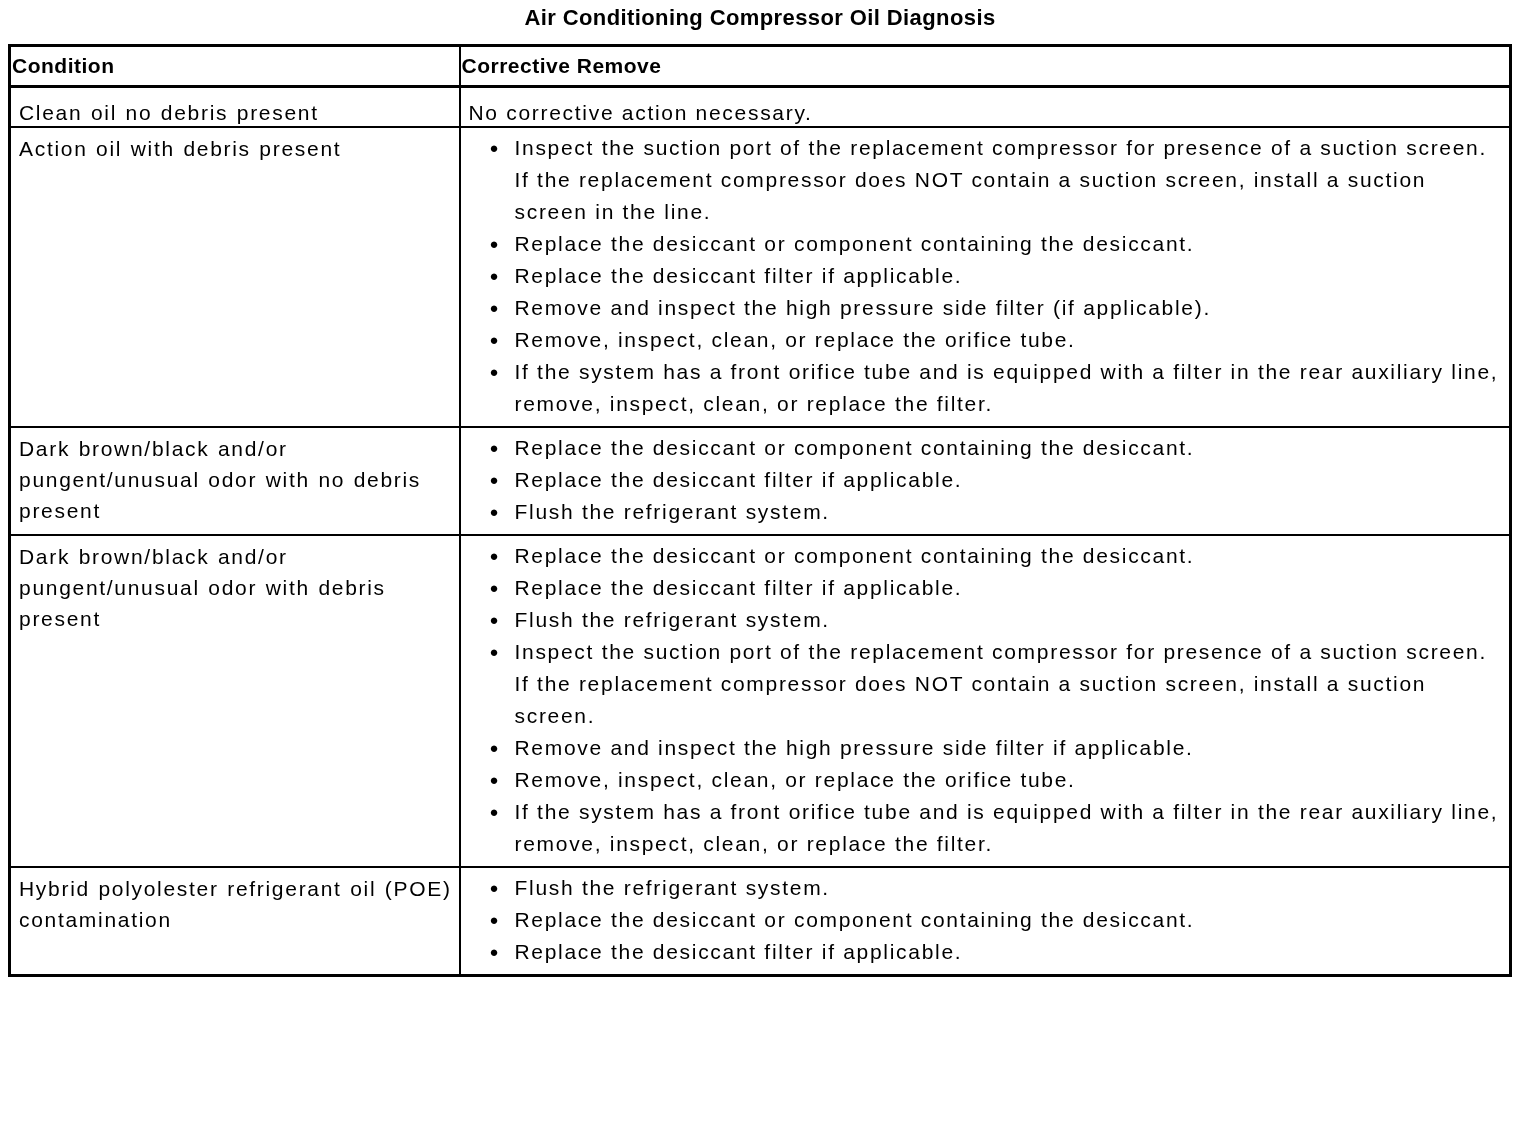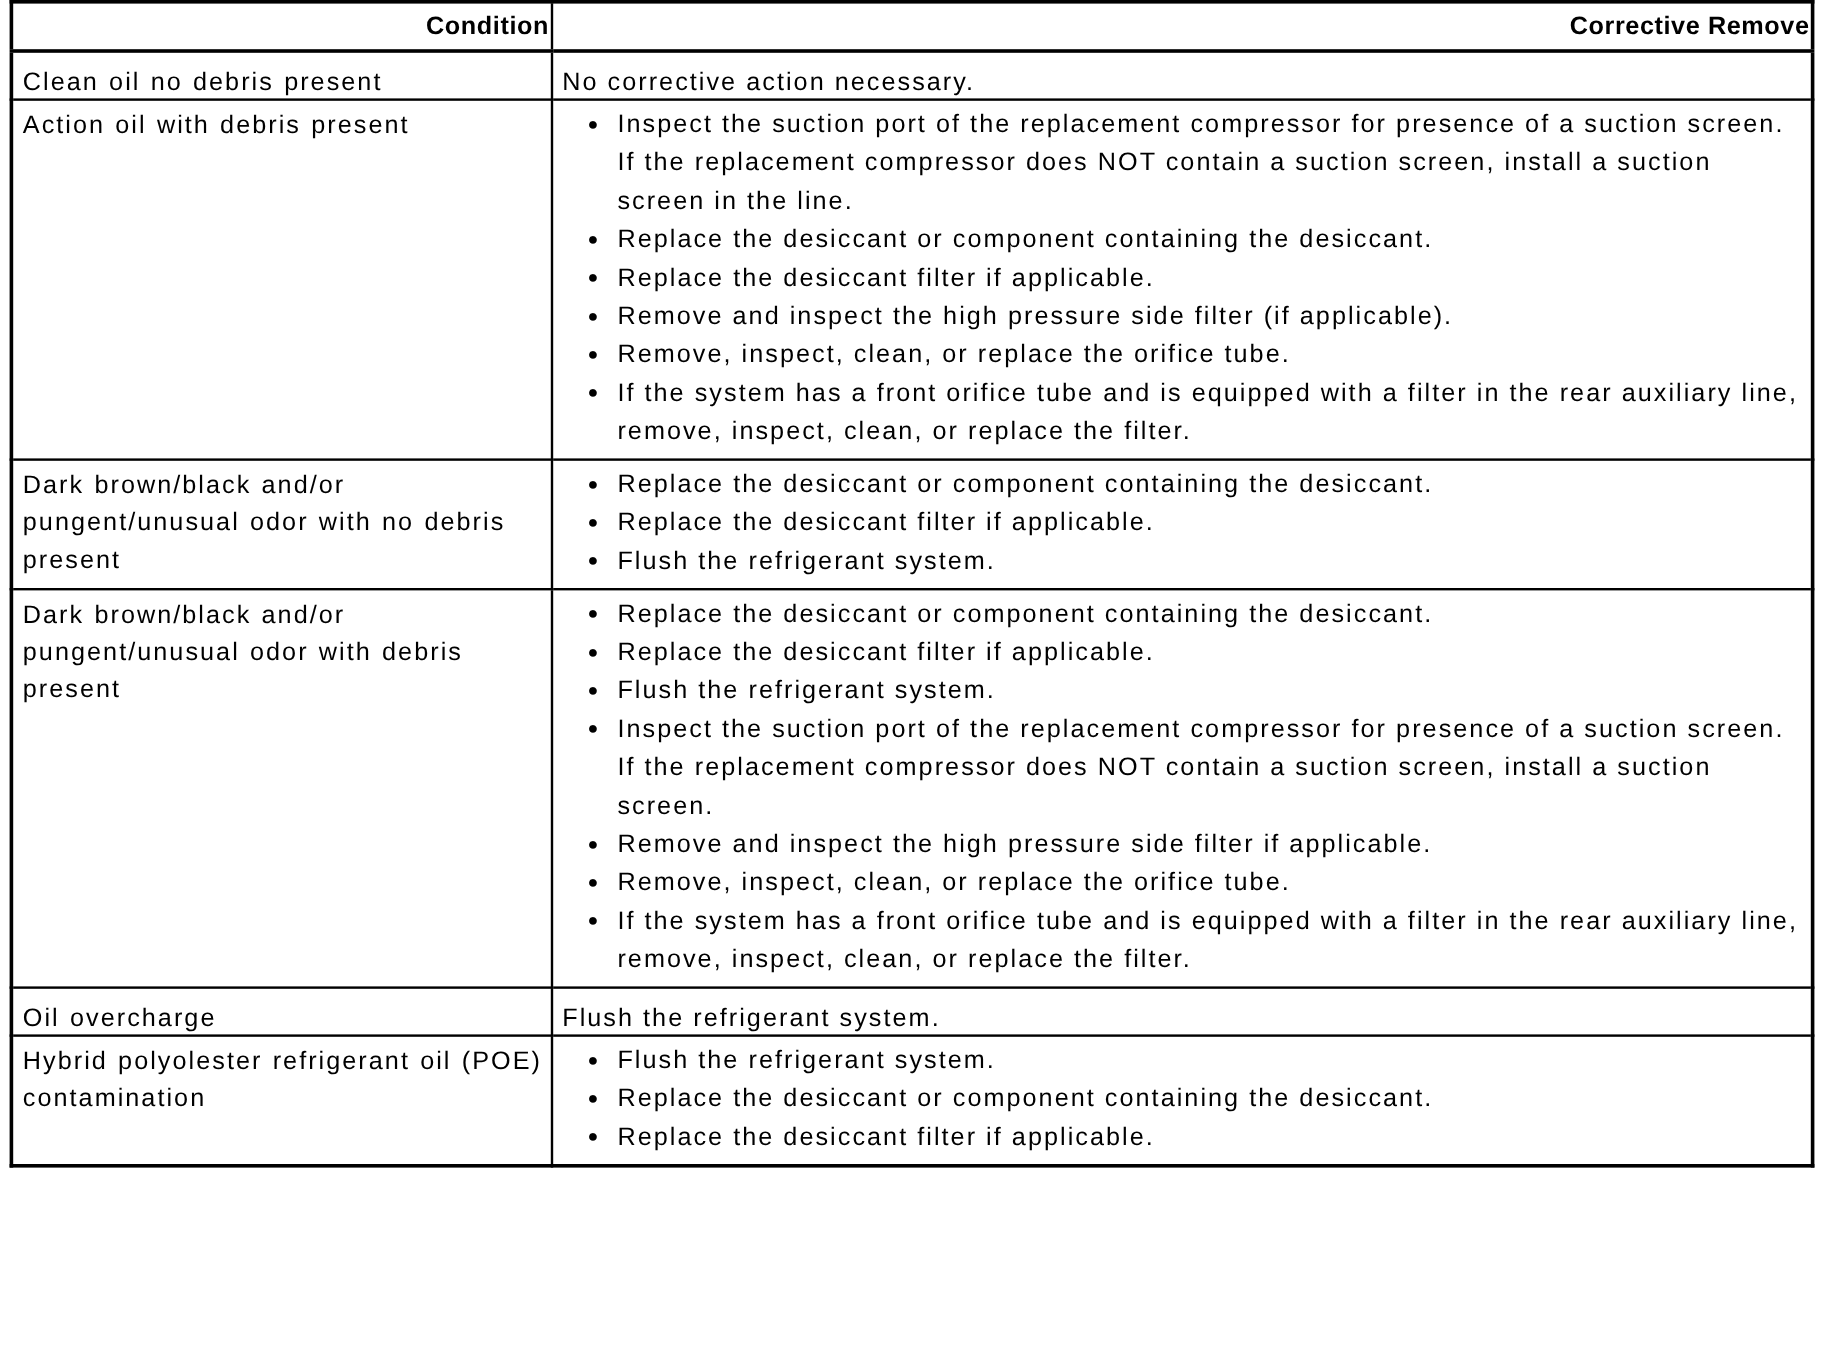--- a/index.html
+++ b/index.html
@@ -27,21 +27,21 @@
     margin: 0 8px;
     border: 3px solid #000000;
   }
   col.c1 { width: 450px; }
   th, td { border: 2px solid #000000; }
   th {
     font-size: 21px;
     font-weight: bold;
     letter-spacing: 0.5px;
     height: 41px;
-    text-align: right;
+    text-align: left;
     vertical-align: middle;
     border-bottom-width: 3px;
   }
   td.note-cell {
     font-size: 21px;
     letter-spacing: 1.7px;
     line-height: 31px;
     padding: 6px 8px 6px 8px;
     vertical-align: top;
   }
@@ -85,20 +85,21 @@
     top: 0;
     font-size: 15px;
     line-height: 32px;
     letter-spacing: 0;
   }
 </style>
 </head>
 <body>
 
 <div class="page">
+  <div class="title">Air Conditioning Compressor Oil Diagnosis</div>
 
   <table class="diag">
     <colgroup>
       <col class="c1">
       <col class="c2">
     </colgroup>
     <thead>
       <tr>
         <th>Condition</th>
         <th>Corrective Remove</th>
@@ -139,24 +140,20 @@
               <li><span class="bullet">●</span><span>Replace the desiccant or component containing the desiccant.</span></li>
               <li><span class="bullet">●</span><span>Replace the desiccant filter if applicable.</span></li>
               <li><span class="bullet">●</span><span>Flush the refrigerant system.</span></li>
               <li><span class="bullet">●</span><span>Inspect the suction port of the replacement compressor for presence of a suction screen. If the replacement compressor does NOT contain a suction screen, install a suction screen.</span></li>
               <li><span class="bullet">●</span><span>Remove and inspect the high pressure side filter if applicable.</span></li>
               <li><span class="bullet">●</span><span>Remove, inspect, clean, or replace the orifice tube.</span></li>
               <li><span class="bullet">●</span><span>If the system has a front orifice tube and is equipped with a filter in the rear auxiliary line, remove, inspect, clean, or replace the filter.</span></li>
             </ul>
           </td>
         </tr>
-        <tr class="row single">
-          <td class="cond-cell">Oil overcharge</td>
-          <td class="action-cell"><span>Flush the refrigerant system.</span></td>
-        </tr>
         <tr class="row">
           <td class="cond-cell">Hybrid polyolester refrigerant oil (POE) contamination</td>
           <td class="action-cell">
             <ul class="bullets">
               <li><span class="bullet">●</span><span>Flush the refrigerant system.</span></li>
               <li><span class="bullet">●</span><span>Replace the desiccant or component containing the desiccant.</span></li>
               <li><span class="bullet">●</span><span>Replace the desiccant filter if applicable.</span></li>
             </ul>
           </td>
         </tr>

